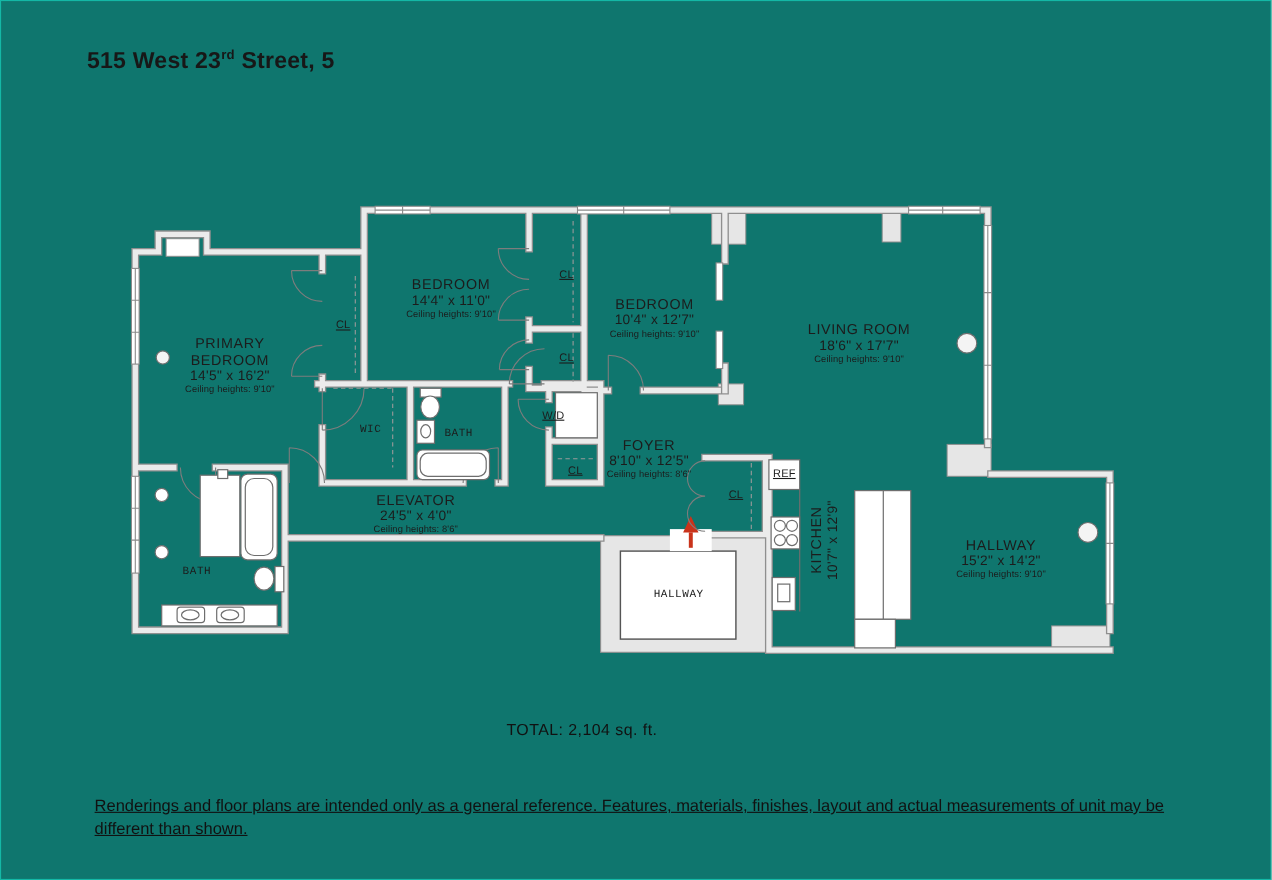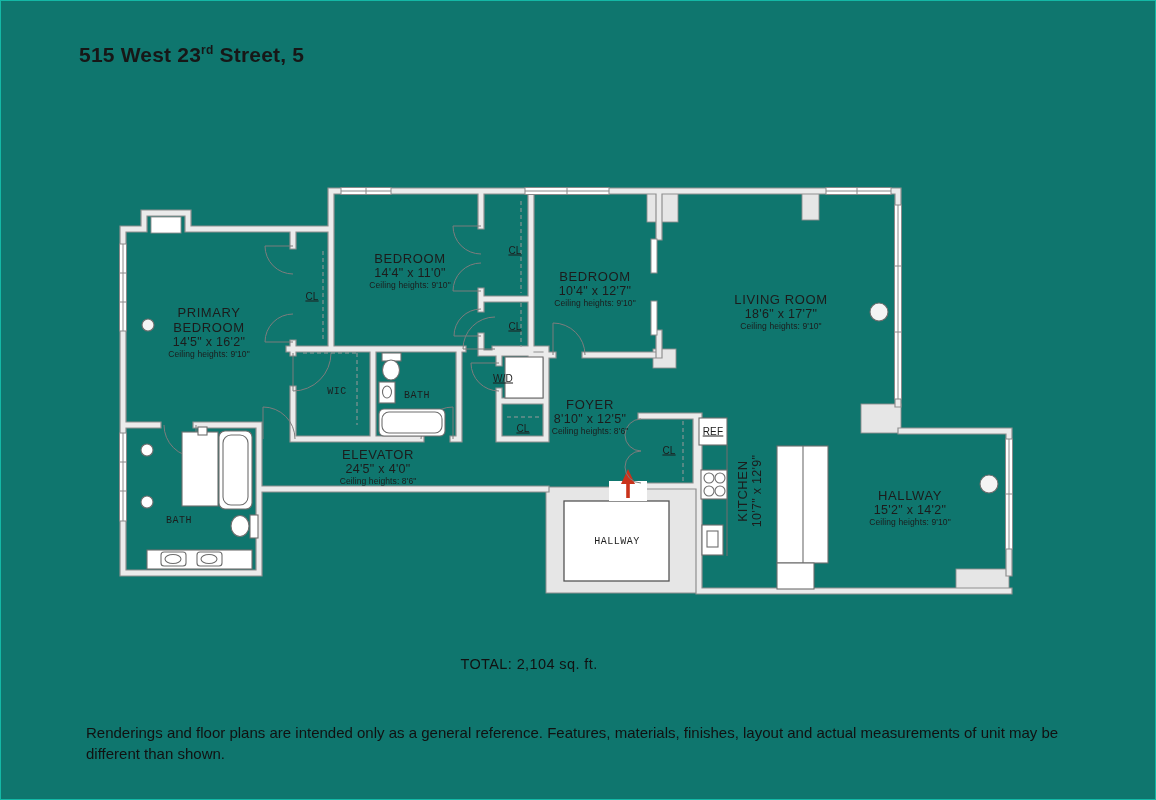--- a/index.html
+++ b/index.html
@@ -21,21 +21,21 @@
   .rceil { font-size:8.5px; line-height:11px; letter-spacing:0.1px; }
   .lbl-med  { font-size:10px; letter-spacing:0.5px;font-family:Liberation Mono, monospace; }
   .lbl-small{ font-size:10px; letter-spacing:0.2px;text-decoration:underline; }
   .lbl-kitchen { transform:translate(-50%,-50%) rotate(-90deg); }
   .total {
     position:absolute; left:528px; top:663px; transform:translate(-50%,-50%);
     font-size:14.5px; letter-spacing:0.4px; color:#111; white-space:nowrap;
   }
   .disclaimer {
     position:absolute; left:85px; top:722px; width:995px;
-    font-size:15px; line-height:20.5px; color:#111;
+    font-size:15px; line-height:20.5px; color:#111;text-decoration:underline;
   }
 </style>
 </head>
 <body>
 
 <div class="page">
 
   <div class="title"><span>515 West 23</span><sup>rd</sup><span> Street, 5</span></div>
 
   <svg class="plan-svg" width="1156" height="800" viewBox="0 0 1156 800">

